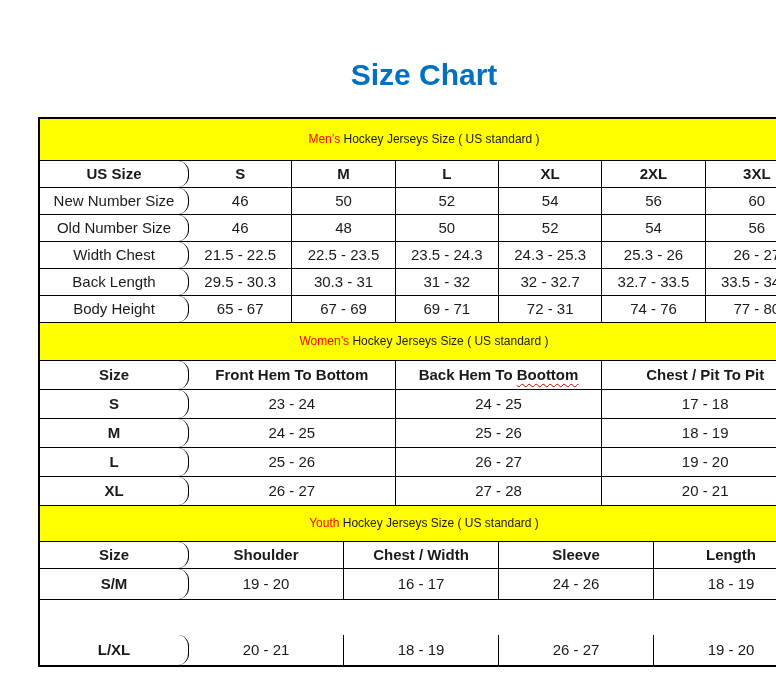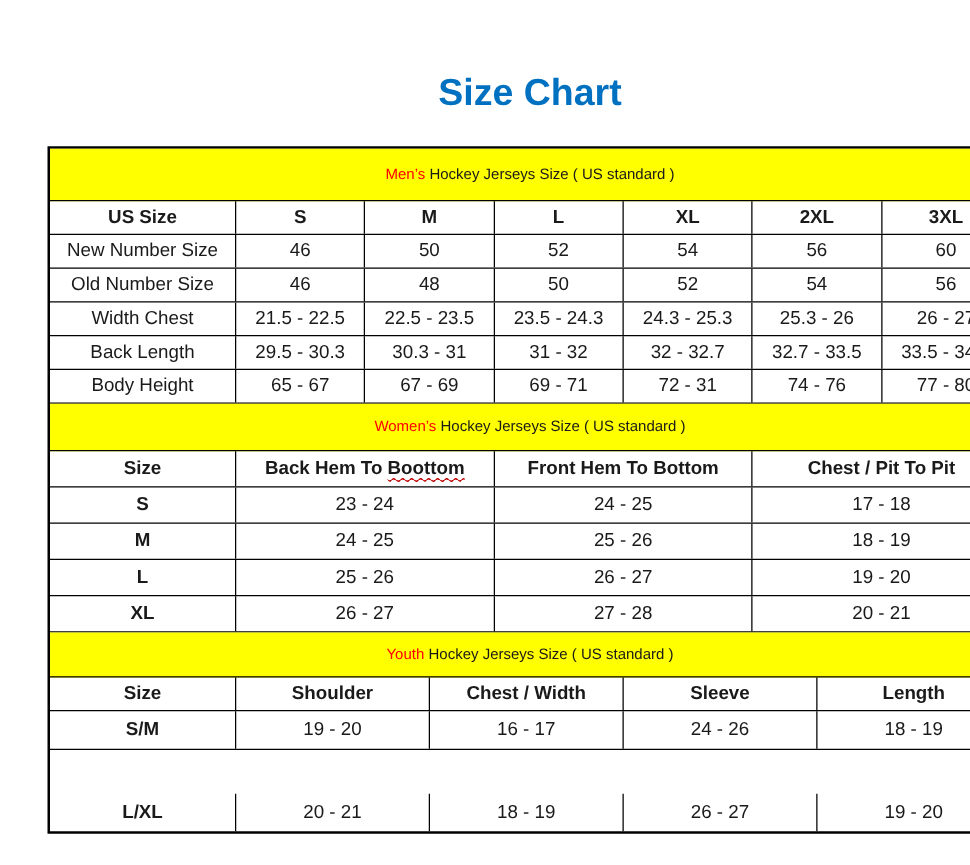--- a/index.html
+++ b/index.html
@@ -48,21 +48,21 @@
     flex: 1 1 0;
     border-right: 1px solid #000;
     text-align: center;
     font-size: 15px;
     line-height: 18px;
     padding: 4px 2px;
     white-space: nowrap;
     overflow: hidden;
   }
   .cell:last-child { border-right: none; }
-  .c0 { flex: 0 0 144px; }
+  .c0 { flex: 0 0 144px; border-radius: 11px; }
   .header .cell { font-weight: bold; }
   .sec-women .cell { padding: 5px 2px; }
   .sec-youth .data-row .cell { padding: 6px 2px; }
   .sec-women .data-row .c0,
   .sec-youth .data-row .c0 { font-weight: bold; }
   .squiggle {
     text-decoration-line: underline;
     text-decoration-style: wavy;
     text-decoration-color: #C00000;
     text-decoration-thickness: 1px;
@@ -139,25 +139,25 @@
       </div>
     </div>
 
     <div class="sec-women">
       <div class="banner">
         <span class="hl">Women’s</span>
         <span>Hockey Jerseys Size ( US standard )</span>
       </div>
       <div class="trow header">
         <div class="cell c0">Size</div>
+        <div class="cell">Front Hem To Bottom</div>
         <div class="cell">
           <span>Back Hem To</span>
           <span class="squiggle">Boottom</span>
         </div>
-        <div class="cell">Front Hem To Bottom</div>
         <div class="cell">Chest / Pit To Pit</div>
       </div>
       <div class="trow data-row">
         <div class="cell c0">S</div>
         <div class="cell">23 - 24</div>
         <div class="cell">24 - 25</div>
         <div class="cell">17 - 18</div>
       </div>
       <div class="trow data-row">
         <div class="cell c0">M</div>

